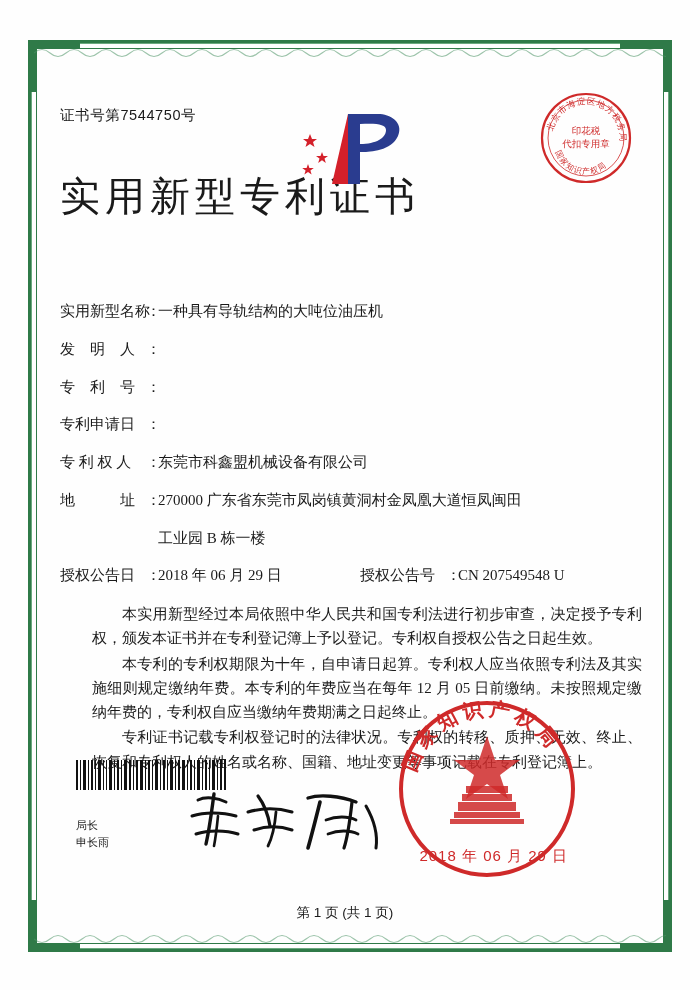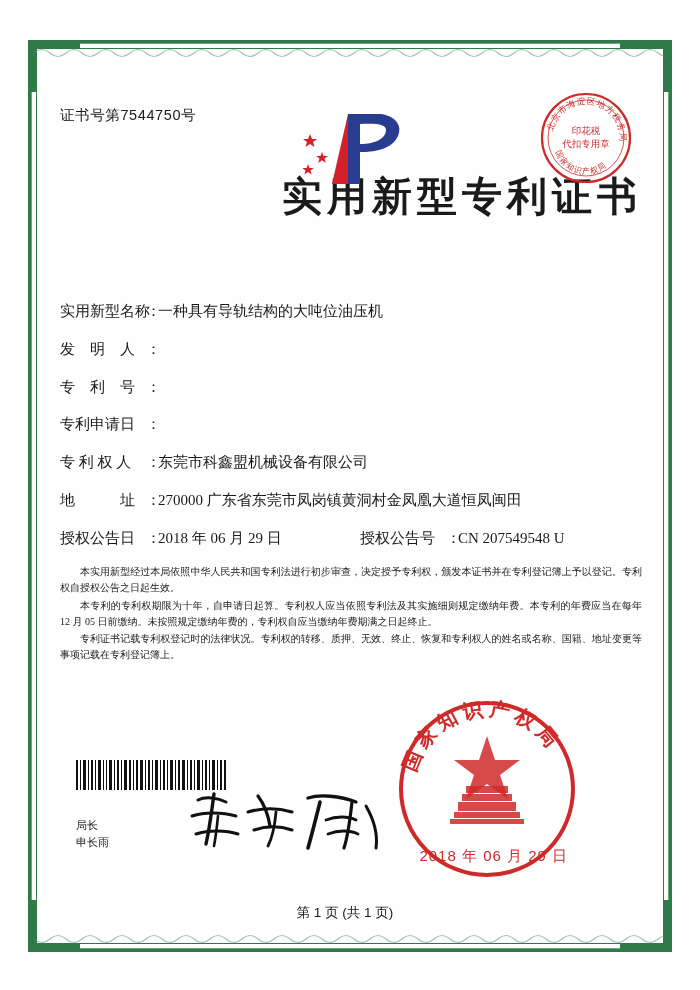--- a/index.html
+++ b/index.html
@@ -92,23 +92,23 @@
   .logo-wrap {
     position: absolute;
     left: 50%;
     transform: translateX(-50%);
     top: 36px;
     width: 130px;
     height: 90px;
   }
 
   .title {
-    text-align: right;
+    text-align: left;
     font-size: 40px;
-    font-weight: bold;
+    font-weight: normal;
     letter-spacing: 5px;
     margin-top: 44px;
     font-family: "Liberation Serif", serif;
   }
 
   .fields {
     margin-top: 80px;
     font-size: 15px;
     line-height: 1.05;
   }
@@ -145,23 +145,24 @@
     display: flex;
     margin-bottom: 10px;
   }
   .two-col .left { width: 300px; flex: 0 0 300px; display: flex; align-items: center;}
   .two-col .right { flex: 1 1 auto; display: flex; align-items: flex-start;}
   .two-col .field-label { width: 86px; flex: 0 0 86px; }
   .two-col .right .field-label { width: 86px; flex: 0 0 86px; }
 
   .body-text {
     margin-top: 18px;
-    font-size: 10px;
+    font-size: 15px;
     line-height: 1.62;
     text-align: justify;
+    margin-left: 32px;
   }
   .body-text p {
     margin: 0 0 1px 0;
     text-indent: 2em;
   }
 
   
   .barcode {
     position: absolute;
     left: 16px;
@@ -311,20 +312,21 @@
         <span class="field-label">专 利 权 人</span>
         <span class="field-colon">：</span>
         <span class="field-value">东莞市科鑫盟机械设备有限公司</span>
       </div>
 
       <div class="field-row">
         <span class="field-label">地　　　址</span>
         <span class="field-colon">：</span>
         <span class="field-value">270000 广东省东莞市凤岗镇黄洞村金凤凰大道恒凤闽田</span>
       </div>
+      <div class="addr-second">工业园 B 栋一楼</div>
 
       <div class="two-col">
         <div class="left">
           <span class="field-label">授权公告日</span>
           <span class="field-colon">：</span>
           <span class="field-value">2018 年 06 月 29 日</span>
         </div>
         <div class="right">
           <span class="field-label">授权公告号</span>
           <span class="field-colon">：</span>

